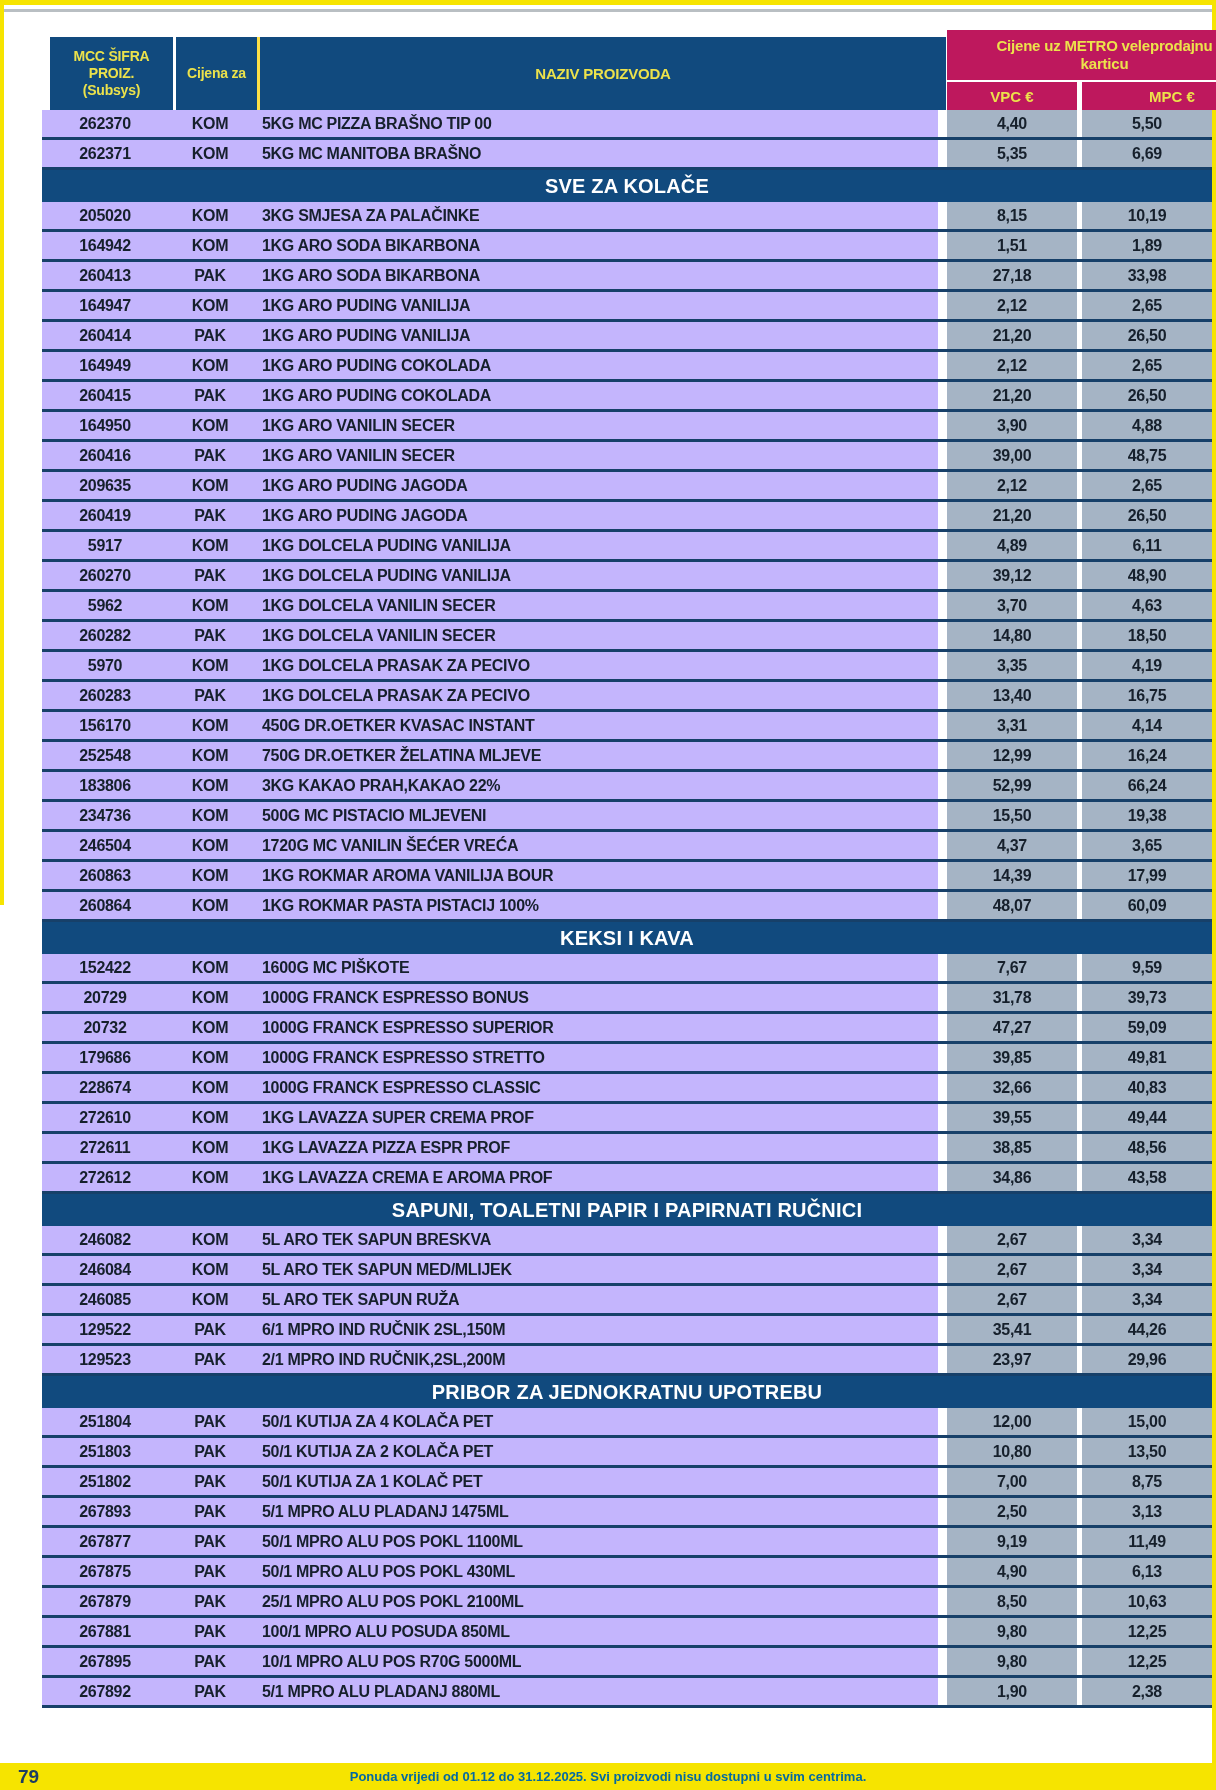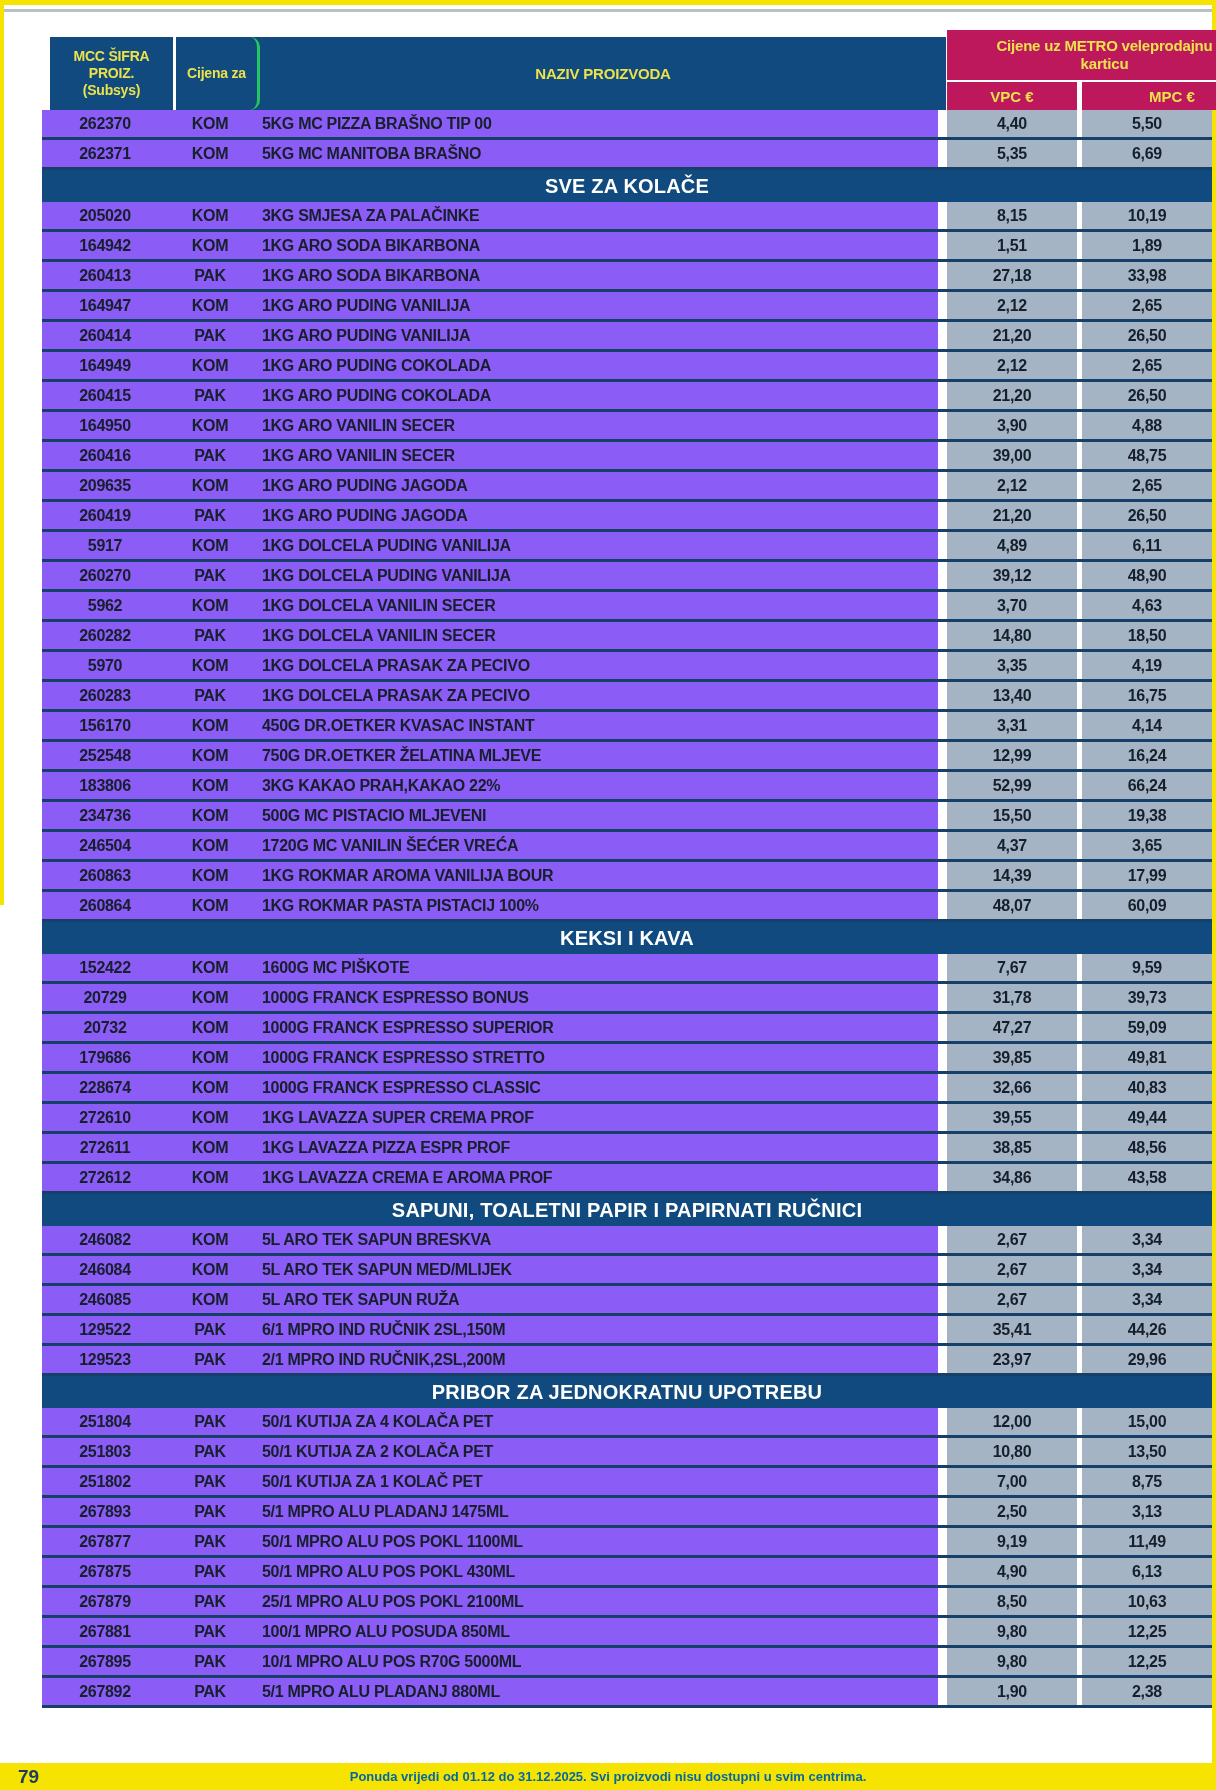--- a/index.html
+++ b/index.html
@@ -14,34 +14,34 @@
 
   
   .table{position:absolute;left:42px;top:30px;width:1170px;}
 
   
   .thead{position:relative;height:80px;}
   .thead-left{position:absolute;left:8px;top:7px;width:896px;height:73px;background:#114a7e;display:flex;}
   .th-cell{display:flex;flex-direction:column;align-items:center;justify-content:center;
            color:#ece24b;font-weight:bold;font-size:14px;letter-spacing:-0.2px;text-align:center;line-height:17px;}
   .th-code{width:126px;border-right:3px solid #ffffff;box-sizing:border-box;}
-  .th-unit{width:84px;border-right:3px solid #22c55e;box-sizing:border-box;border-radius:10px;}
+  .th-unit{width:84px;border-right:3px solid #fde047;box-sizing:border-box;}
   .th-name{flex:1;font-size:15px;}
   .thead-right{position:absolute;left:905px;top:0;width:315px;height:80px;background:#be185d;box-sizing:border-box;}
   .pg-title{height:50px;display:flex;flex-direction:column;align-items:center;justify-content:center;
             color:#ece24b;font-weight:bold;font-size:15px;line-height:18px;letter-spacing:-0.2px;text-align:center;}
   .pg-divider{height:2px;background:#ffffff;}
   .pg-cols{display:flex;height:28px;}
   .pg-col{display:flex;align-items:center;justify-content:center;color:#ece24b;font-weight:bold;font-size:15px;}
   .pg-vpc{width:130px;}
   .pg-vdiv{width:5px;background:#ffffff;}
   .pg-mpc{flex:1;}
 
   
-  .row{display:flex;height:30px;box-sizing:border-box;border-bottom:3px solid #174069;background:#8b5cf6;
+  .row{display:flex;height:30px;box-sizing:border-box;border-bottom:3px solid #174069;background:#c4b5fd;
        font-weight:bold;font-size:16px;color:#16202c;letter-spacing:-0.3px;}
   .c-code{width:126px;display:flex;align-items:center;justify-content:center;}
   .c-unit{width:84px;display:flex;align-items:center;justify-content:center;}
   .c-name{flex:1;display:flex;align-items:center;padding-left:10px;box-sizing:border-box;}
   .c-gap{width:9px;background:#ffffff;}
   .c-vpc{width:130px;background:#a5b4c5;display:flex;align-items:center;justify-content:center;}
   .c-vdiv{width:5px;background:#ffffff;}
   .c-mpc{width:130px;background:#a5b4c5;display:flex;align-items:center;justify-content:center;}
 
   

